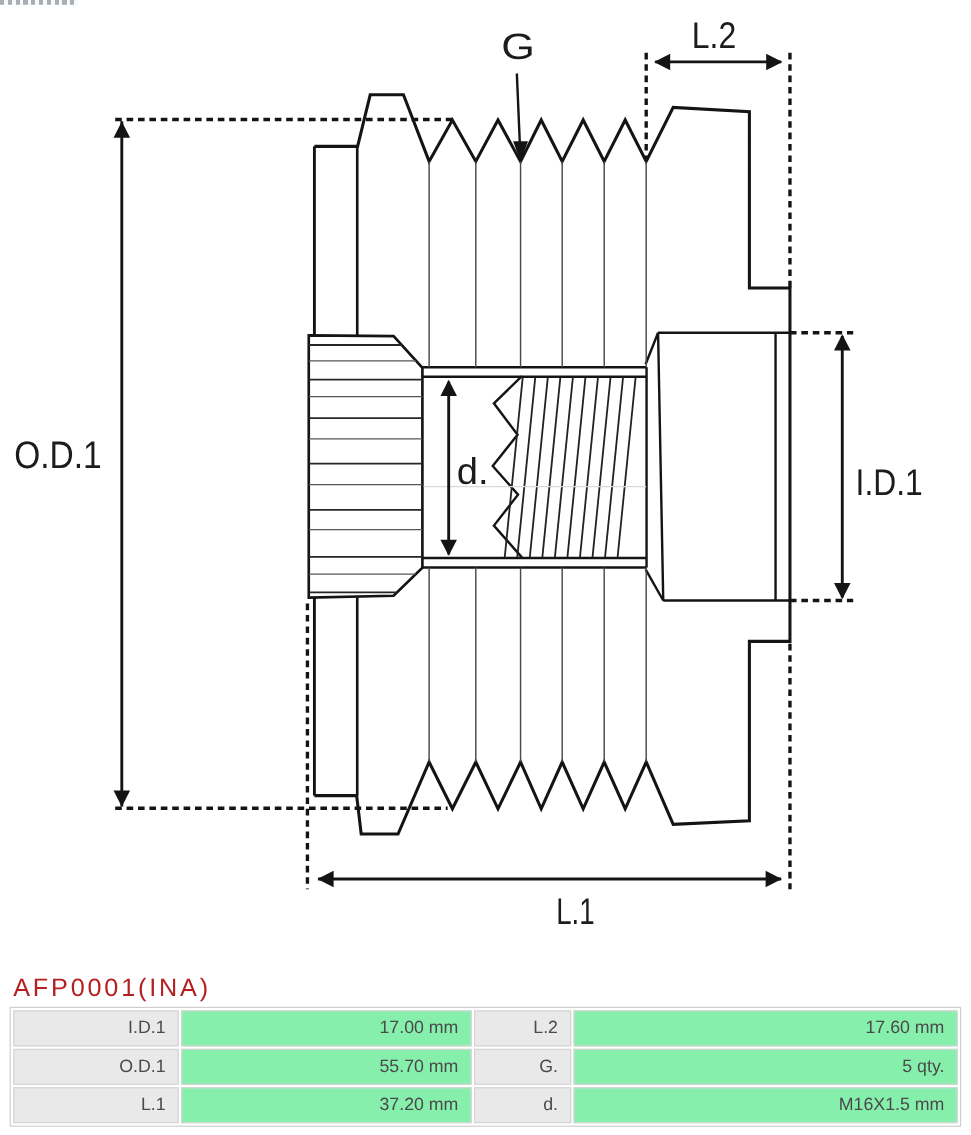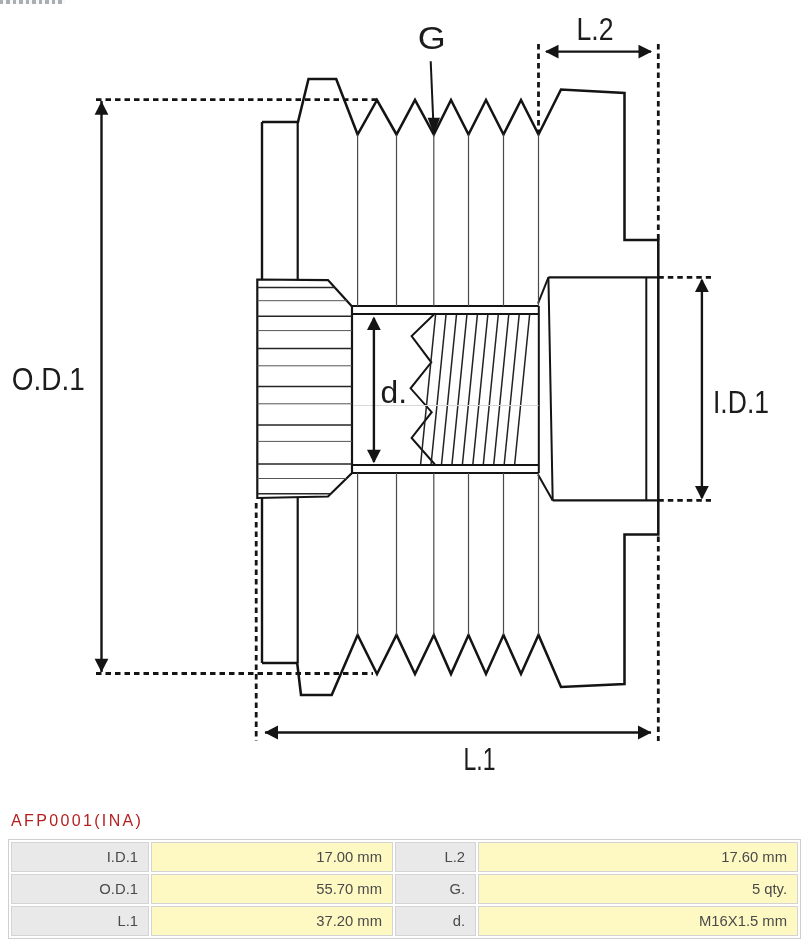--- a/index.html
+++ b/index.html
@@ -1,24 +1,24 @@
 <!DOCTYPE html>
 <html><head>
 <meta charset="utf-8">
 <style>
 html,body { margin:0; padding:0; background:#ffffff; width:809px; height:946px; overflow:hidden;
   font-family:"Liberation Sans", sans-serif; }
 #wrap { position:relative; width:809px; height:946px; }
 #wm { position:absolute; left:0; top:0; width:65px; height:4px;
   background:repeating-linear-gradient(90deg,#9ba0a5 0 3.5px,#f6f7f8 3.5px 6.5px); opacity:0.85; }
-#code { position:absolute; left:11px; top:812px; font-size:16px; letter-spacing:2.35px; color:#b51f1f; }
+#code { position:absolute; left:11px; top:812px; font-size:21px; letter-spacing:2.35px; color:#b51f1f; }
 table { position:absolute; left:8px; top:839px; border-collapse:separate; border-spacing:2px;
   border:1px solid #cfcfcf; width:793px; table-layout:fixed; }
 td { border:1px solid #d4d4d4; height:28px; padding:0 10px 0 0; font-size:14.8px; color:#4a4a4a;
-  text-align:right; vertical-align:middle; background:#fef9c3; }
+  text-align:right; vertical-align:middle; background:#86efac; }
 td.l { background:#e9e9e9; }
 col.c1 { width:138px; } col.c2 { width:242px; } col.c3 { width:81px; } col.c4 { width:auto; }
 </style>
 </head>
 <body>
 <div id="wrap">
 <div id="wm"></div>
 <svg width="809" height="946" viewBox="0 0 809 946">
 <path d="M262,122 L298,122 L308.5,79 L336.2,79 L357.6,134.5 L377,100 L396.5,134.5 L415,100 L433.8,134.5 L451,100 L468.5,134.5 L486,100 L503.5,134.5 L521,100 L538.5,134.5 L561,89.5 L624.5,93 L624.5,240 L658.3,240 L658.3,534.5 L624.5,534.5 L624.5,684 L561,687 L538.5,635 L521,674 L503.5,635 L486,674 L468.5,635 L451,674 L433.8,635 L415,674 L396.5,635 L377,674 L357.6,635 L331.7,695 L301,695 L297.2,663 L262,663" stroke="#141414" stroke-width="2.55" fill="none" stroke-linejoin="miter"></path>
 <line x1="262" y1="122" x2="262" y2="279.5" stroke="#141414" stroke-width="2.4"></line>

